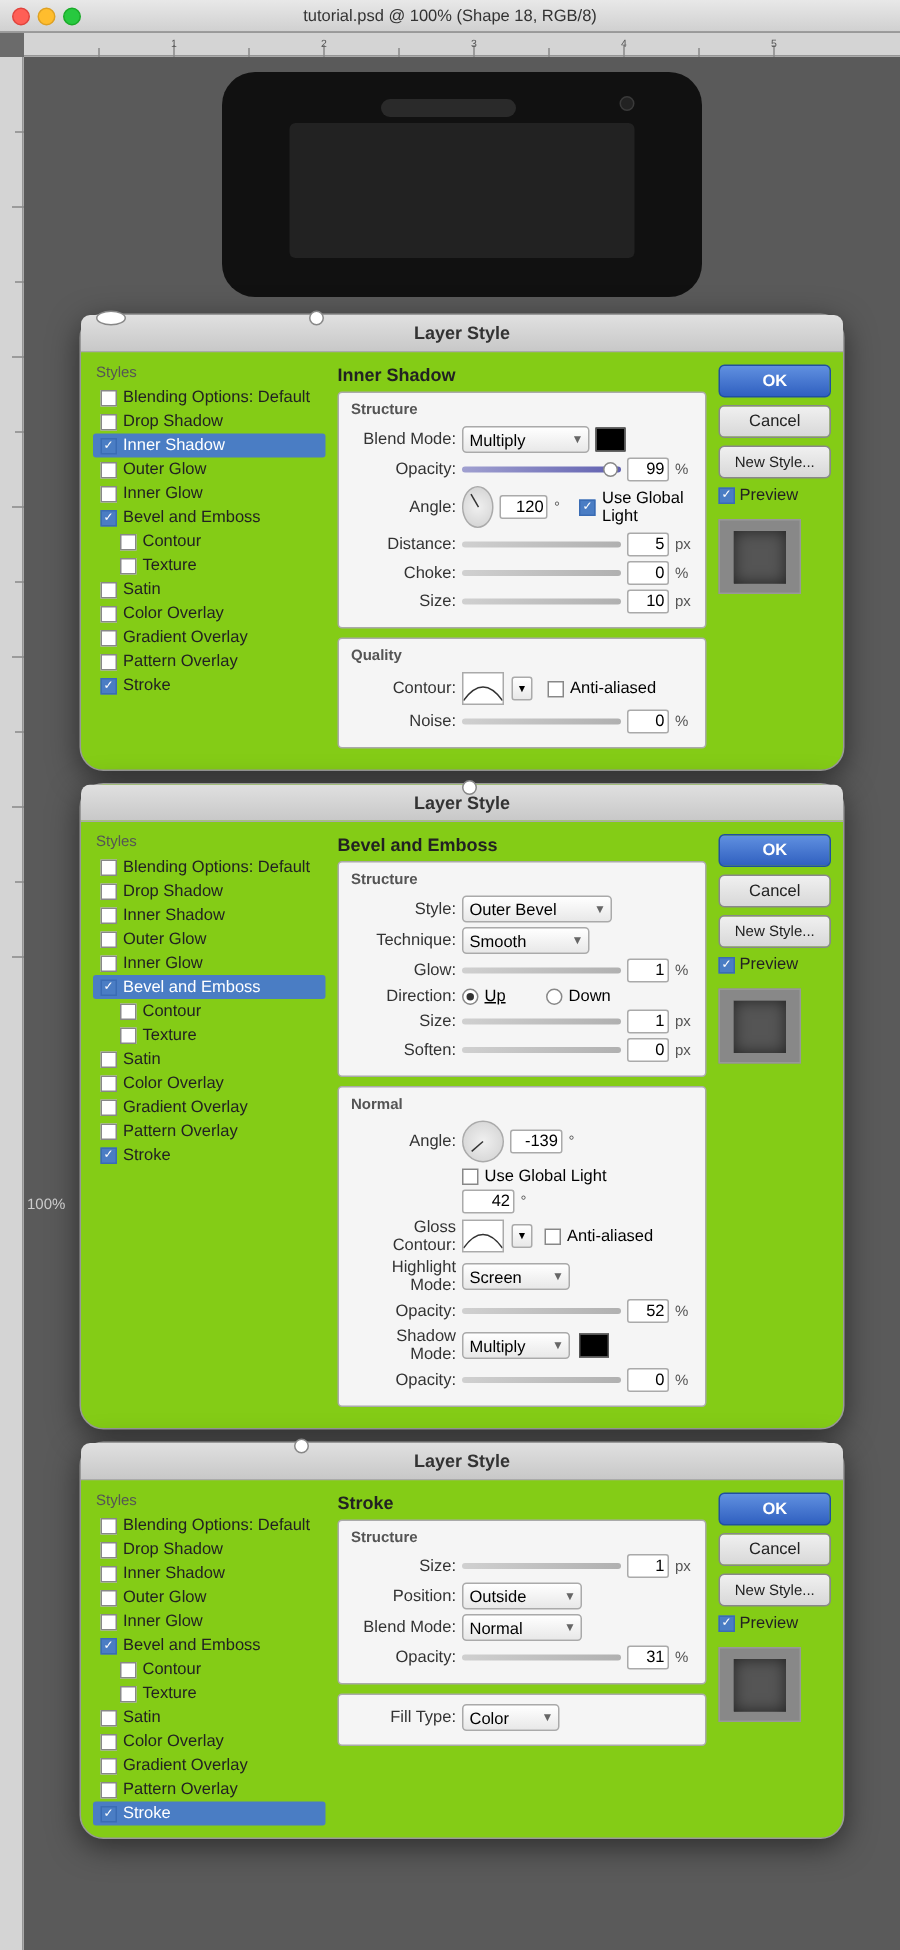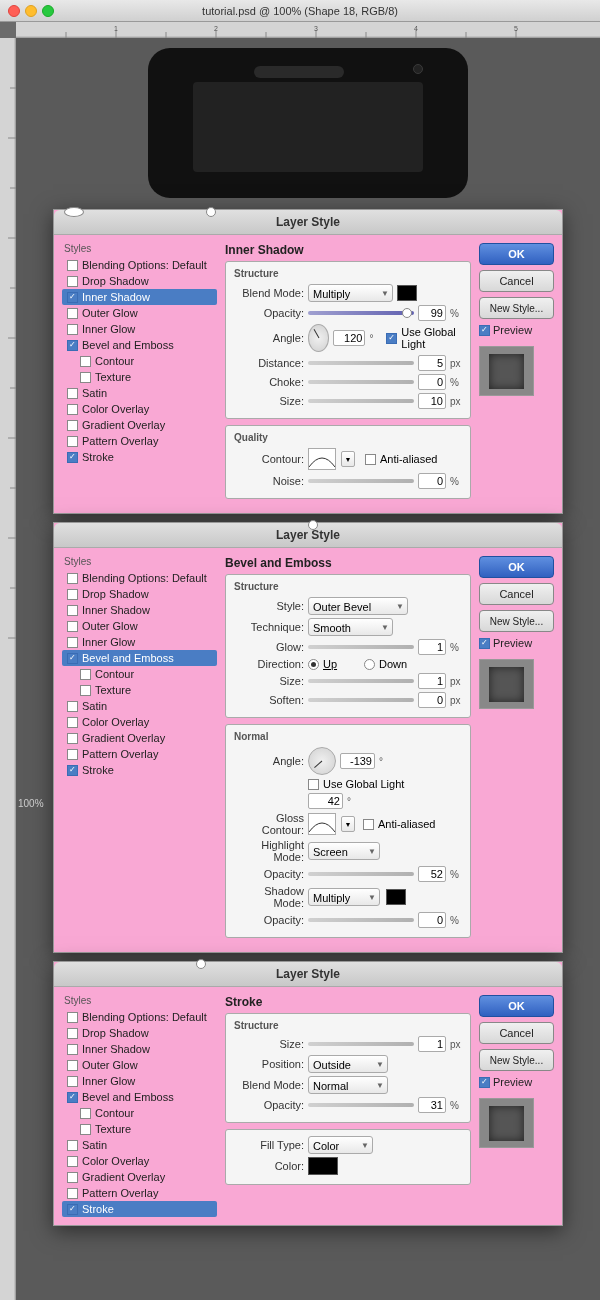--- a/index.html
+++ b/index.html
@@ -37,23 +37,23 @@
     .title-text {
       position: absolute;
       left: 50%;
       transform: translateX(-50%);
       font-size: 11px;
       color: #333;
     }
 
     
     .layer-style-dialog {
-      background: #f9a8d4;
+      background: #84cc16;
       border: 1px solid #999;
-      border-radius: 0;
+      border-radius: 16px;
       box-shadow: 0 5px 20px rgba(0,0,0,0.5);
       width: 510px;
       margin: 6px auto;
       position: relative;
     }
     .dialog-title-bar {
       background: linear-gradient(to bottom, #e0e0e0, #c8c8c8);
       border-bottom: 1px solid #aaa;
       border-radius: 6px 6px 0 0;
       text-align: center;
@@ -867,24 +867,20 @@
           </div>
 
           <div class="subsection">
             <div class="form-row">
               <span class="form-label">Fill Type:</span>
               <div class="dropdown-select" style="min-width:65px;">
                 <span>Color</span>
                 <span class="dropdown-arrow">▼</span>
               </div>
             </div>
-            <div class="form-row">
-              <span class="form-label">Color:</span>
-              <div class="color-swatch" style="width:30px; height:18px;"></div>
-            </div>
           </div>
         </div>
 
         <div class="button-panel">
           <div class="btn btn-ok">
             <span>OK</span>
           </div>
           <div class="btn btn-cancel">
             <span>Cancel</span>
           </div>

